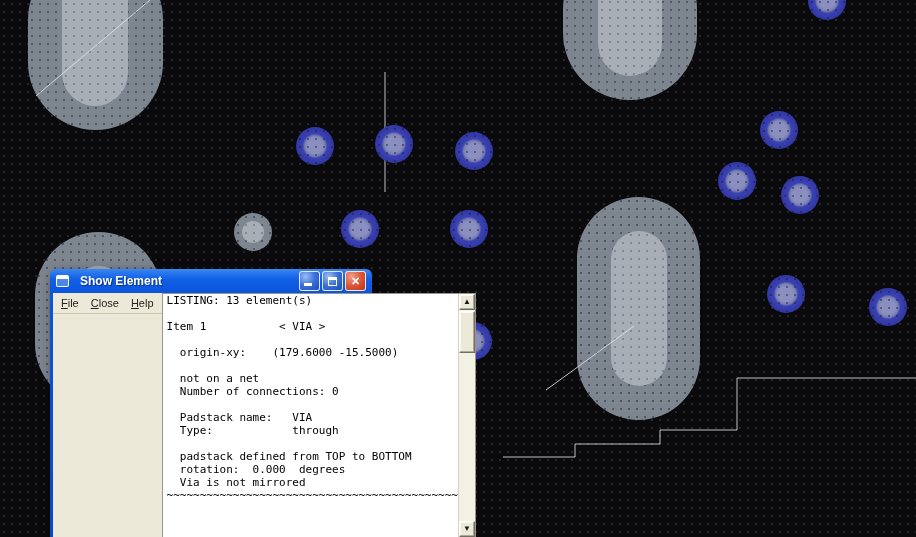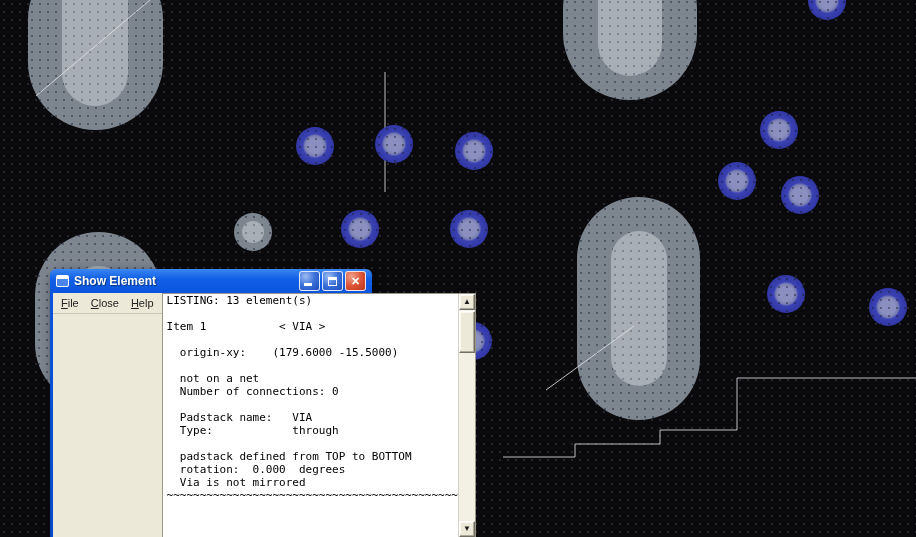--- a/index.html
+++ b/index.html
@@ -32,21 +32,21 @@
       radial-gradient(circle,#8a8fc0 0 28%,#7a7fb2 38%,#3a41b2 46%,#3137a4 70%,#232878 85%,rgba(15,16,50,0) 96%);
     background-size:8px 8px,100% 100%;
   }
   
   .window {
     position:absolute; left:50px; top:269px; width:322px; height:272px; z-index:10;
     padding:0 3px 3px; border-radius:6px 6px 0 0;
     background:linear-gradient(180deg,#3a86f2 0,#1160e6 10px,#0b54dd 24px,#0748c4 100%);
     box-shadow:3px 4px 12px rgba(0,0,0,0.55);
   }
-  .titlebar { height:24px; display:flex; align-items:center; gap:5px; padding:0 3px; }
+  .titlebar { height:24px; display:flex; align-items:center; gap:11px; padding:0 3px; }
   .win-icon { width:13px; height:12px; border:1px solid #fff; border-top:4px solid #fff; background:rgba(255,255,255,0.25); border-radius:2px; flex:none; }
   .title-text { color:#fff; font-weight:bold; font-size:12px; flex:1; text-shadow:1px 1px 1px rgba(0,0,0,0.45); white-space:nowrap; overflow:hidden; }
   .win-buttons { display:flex; gap:2px; align-items:center; }
   .btn { width:21px; height:20px; border-radius:3px; border:1px solid rgba(255,255,255,0.85); display:flex; align-items:center; justify-content:center; position:relative; cursor:default; }
   .btn-blue { background:radial-gradient(circle at 30% 25%,#9dbdf4 0,#3a6fd8 50%,#1c4bba 100%); }
   .btn-red  { background:radial-gradient(circle at 30% 25%,#f0a08c 0,#dd5536 50%,#b8341a 100%); }
   .glyph-min { position:absolute; left:4px; bottom:4px; width:8px; height:3px; background:#fff; }
   .glyph-max { width:9px; height:9px; border:1px solid #fff; border-top:3px solid #fff; }
   .glyph-close { color:#fff; font-size:11px; font-weight:bold; line-height:1; }
   .win-body { height:calc(100% - 24px); background:#ece9d8; display:flex; }

